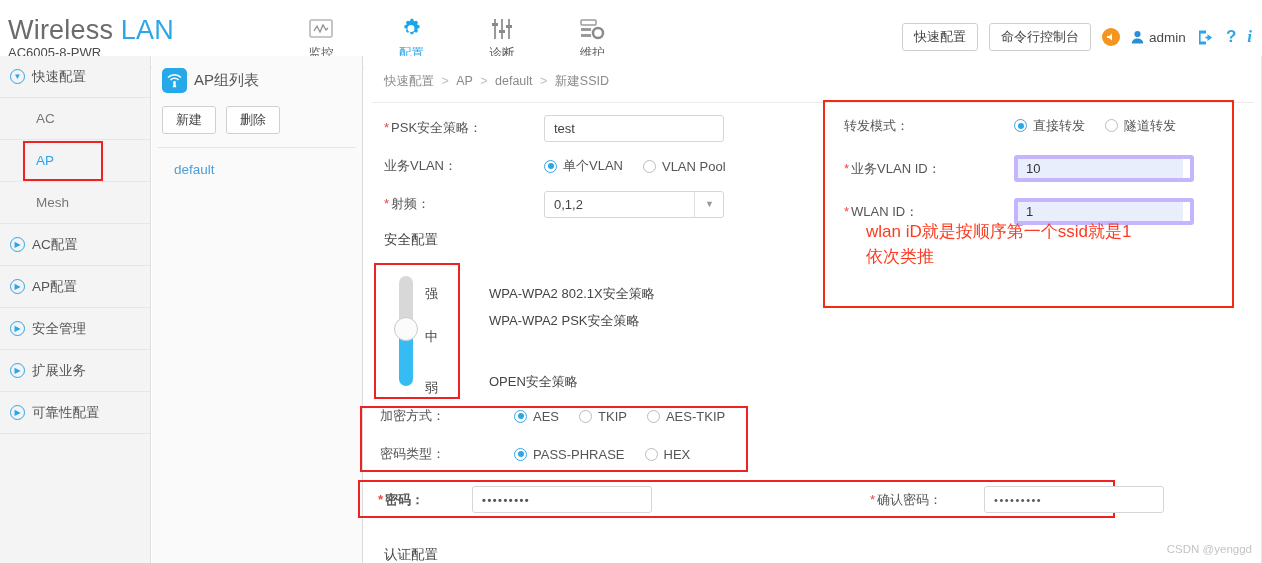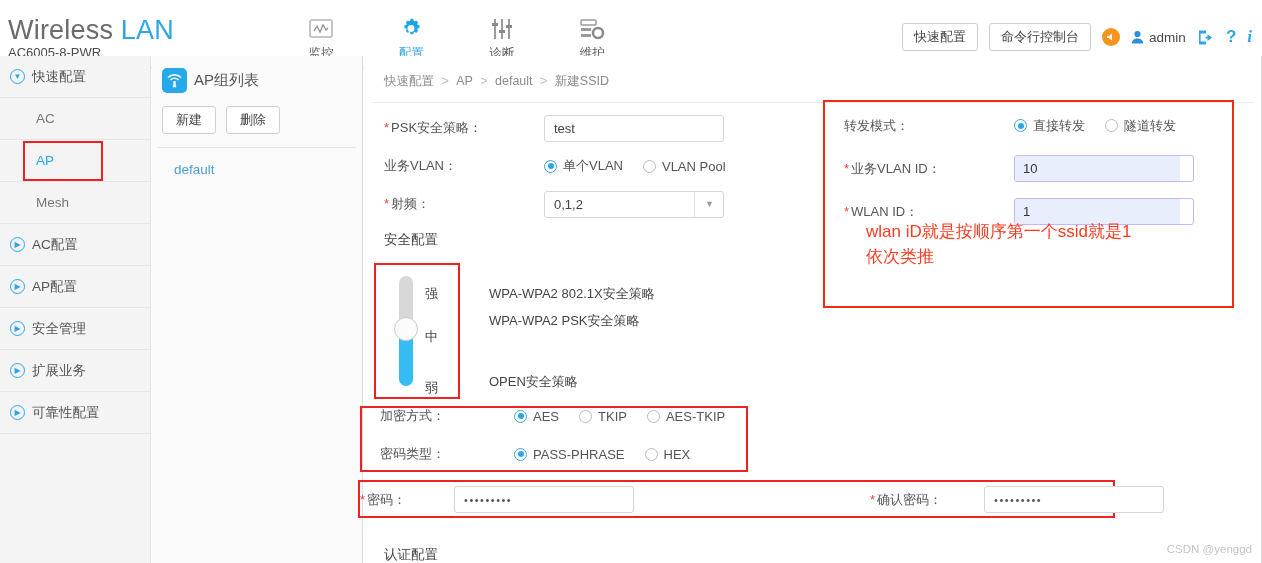--- a/index.html
+++ b/index.html
@@ -118,21 +118,21 @@
   .rd.on { border-color: #3aa5e0; }
   .rd.on::after { content: ""; width: 6px; height: 6px; border-radius: 50%; background: #2ca6e8; }
 
   .sect-title { font-size: 13.5px; color: #444; padding-left: 20px; }
 
   
   .rcol { position: absolute; left: 460px; top: 48px; width: 420px; }
   .rrow { display: flex; align-items: center; height: 43px; }
   .rlabel { width: 190px; padding-left: 20px; font-size: 13px; color: #555; }
   .inp-fill {
-    width: 180px; height: 27px; border: 1px solid #c4b5fd; border-radius: 3px;
+    width: 180px; height: 27px; border: 4px solid #c4b5fd; border-radius: 3px;
     background: #fff; display: flex; align-items: center; overflow: hidden;
   }
   .inp-fill > span {
     background: #e8eefb; height: 25px; width: 165px; display: flex; align-items: center;
     padding-left: 8px; font-size: 13px; color: #333;
   }
 
   
   .redbox-right {
     position: absolute; left: 823px; top: 100px; width: 411px; height: 208px;
@@ -445,21 +445,21 @@
         <span>PASS-PHRASE</span>
       </label>
       <label class="rad">
         <span class="rd"></span>
         <span>HEX</span>
       </label>
     </div>
   </div>
 
   <div class="redbox-pwd"></div>
-  <div class="pwd-row" style="left:360px;">
+  <div class="pwd-row" style="left:378px;font-weight:bold;">
     <div class="pwd-label">
       <span class="req">*</span><span>密码：</span>
     </div>
     <div class="pwd-inp" style="width:180px; margin-left:48px;">•••••••••</div>
   </div>
   <div class="pwd-row" style="left:850px;margin-left:20px;">
     <div class="pwd-label">
       <span class="req">*</span><span>确认密码：</span>
     </div>
     <div class="pwd-inp" style="width:180px; margin-left:42px;">•••••••••</div>

